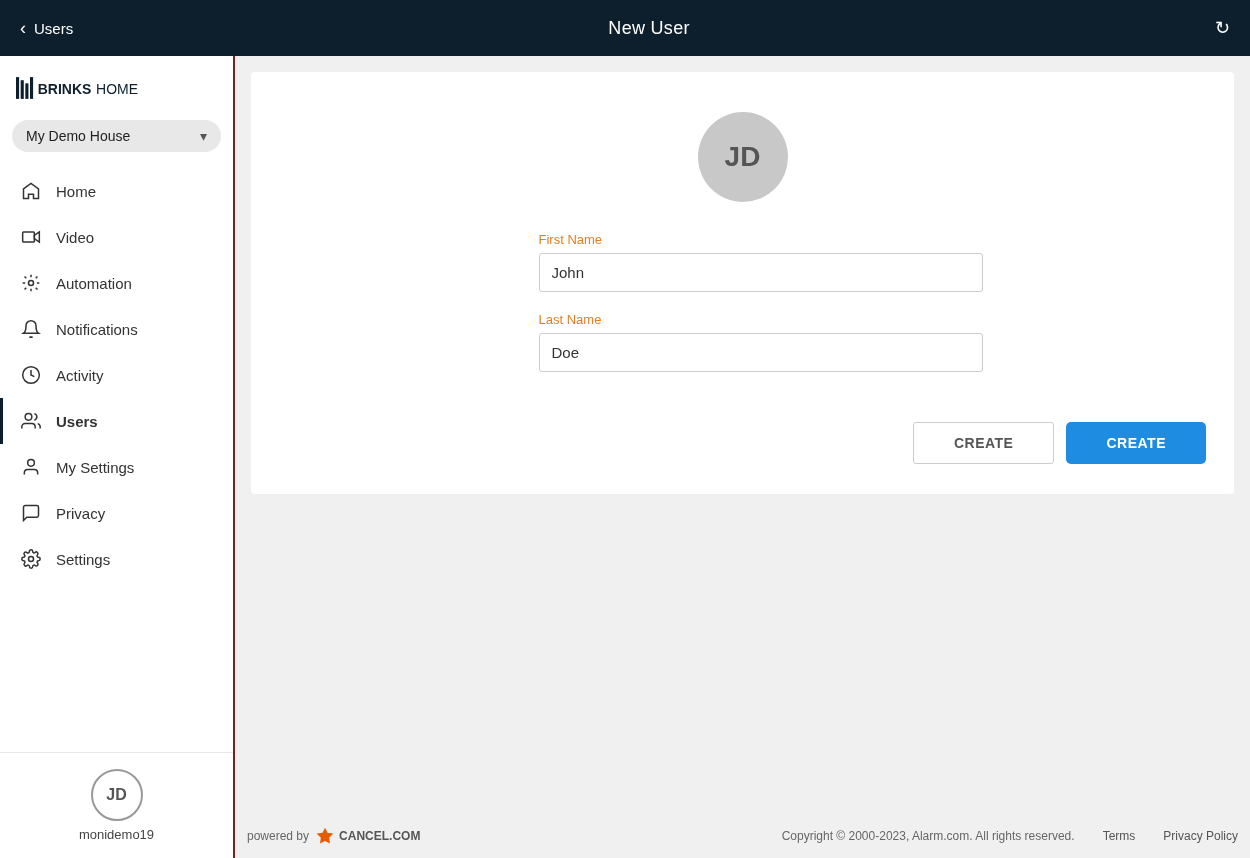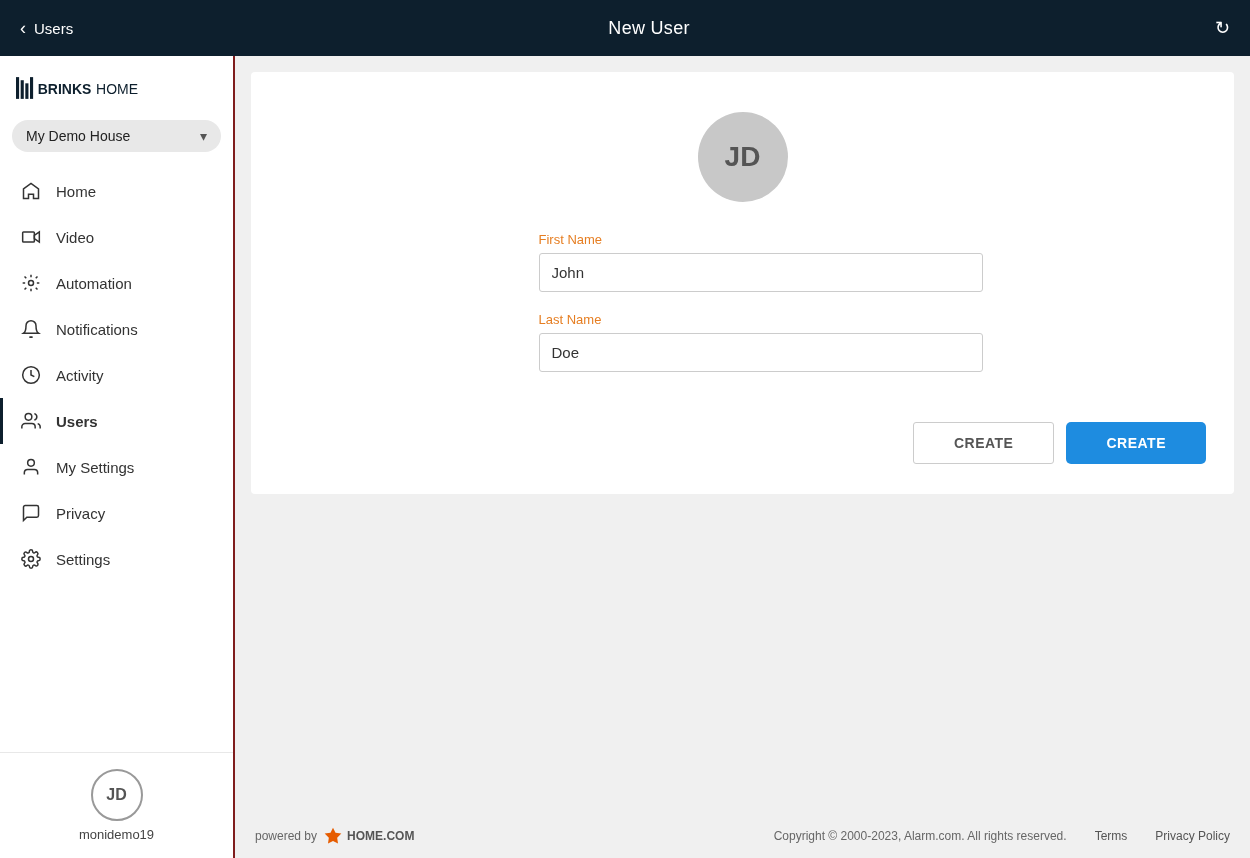--- a/index.html
+++ b/index.html
@@ -254,21 +254,21 @@
       font-weight: 600;
       cursor: pointer;
       border-radius: 5px;
       color: white;
       letter-spacing: 0.5px;
     }
 
     
     .footer {
       margin-top: auto;
-      padding: 12px 20px;
+      padding: 12px 12px;
       background: #f0f0f0;
       display: flex;
       align-items: center;
       justify-content: space-between;
       font-size: 12px;
       color: #666;
       flex-shrink: 0;
     }
     .footer-left {
       display: flex;
@@ -457,21 +457,21 @@
 
     </div>
 
     <div class="footer">
       <div class="footer-left">
         <span>powered by</span>
         <div class="alarm-logo">
           <svg class="alarm-icon" viewBox="0 0 24 24" xmlns="http://www.w3.org/2000/svg">
             <polygon points="12,2 15,8 22,9 17,14 18,21 12,18 6,21 7,14 2,9 9,8" fill="#e65c00" stroke="none"></polygon>
           </svg>
-          <span>HOME.COM</span>
+          <span>CANCEL.COM</span>
         </div>
       </div>
       <div class="footer-right">
         <span>Copyright © 2000-2023, Alarm.com. All rights reserved.</span>
         <a href="#">Terms</a>
         <a href="#">Privacy Policy</a>
       </div>
     </div>
 
   </main>

